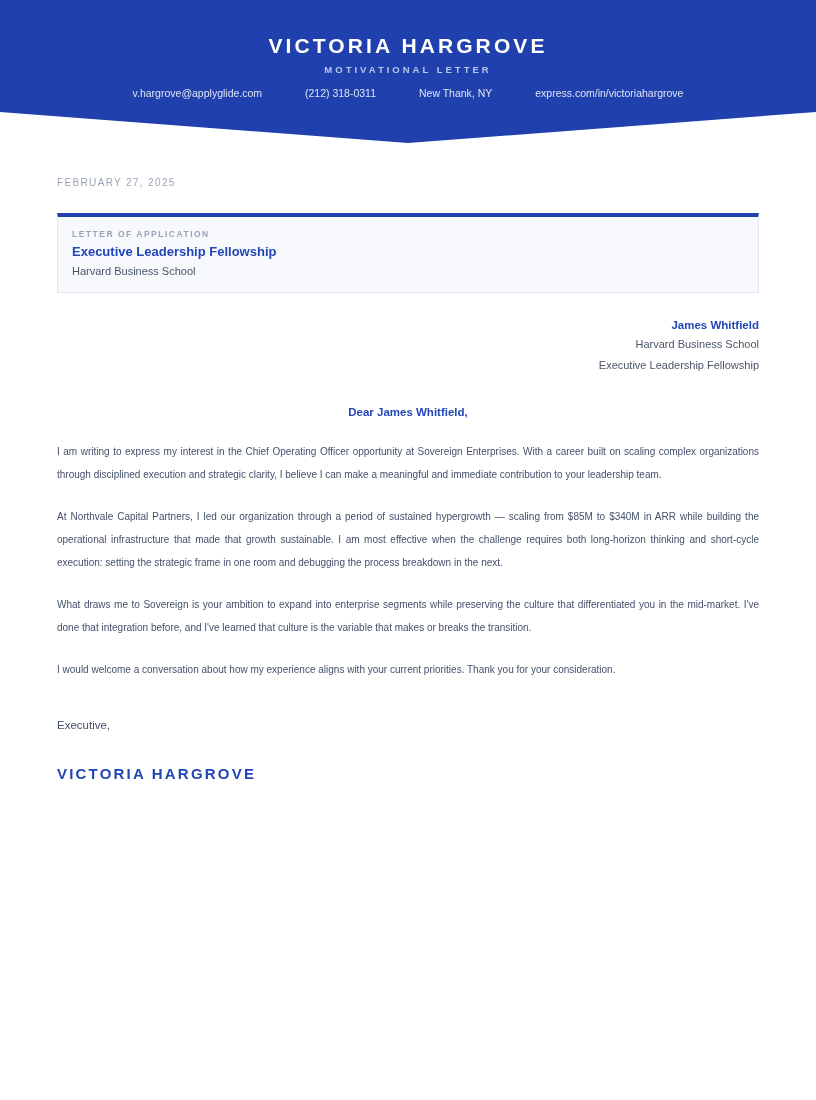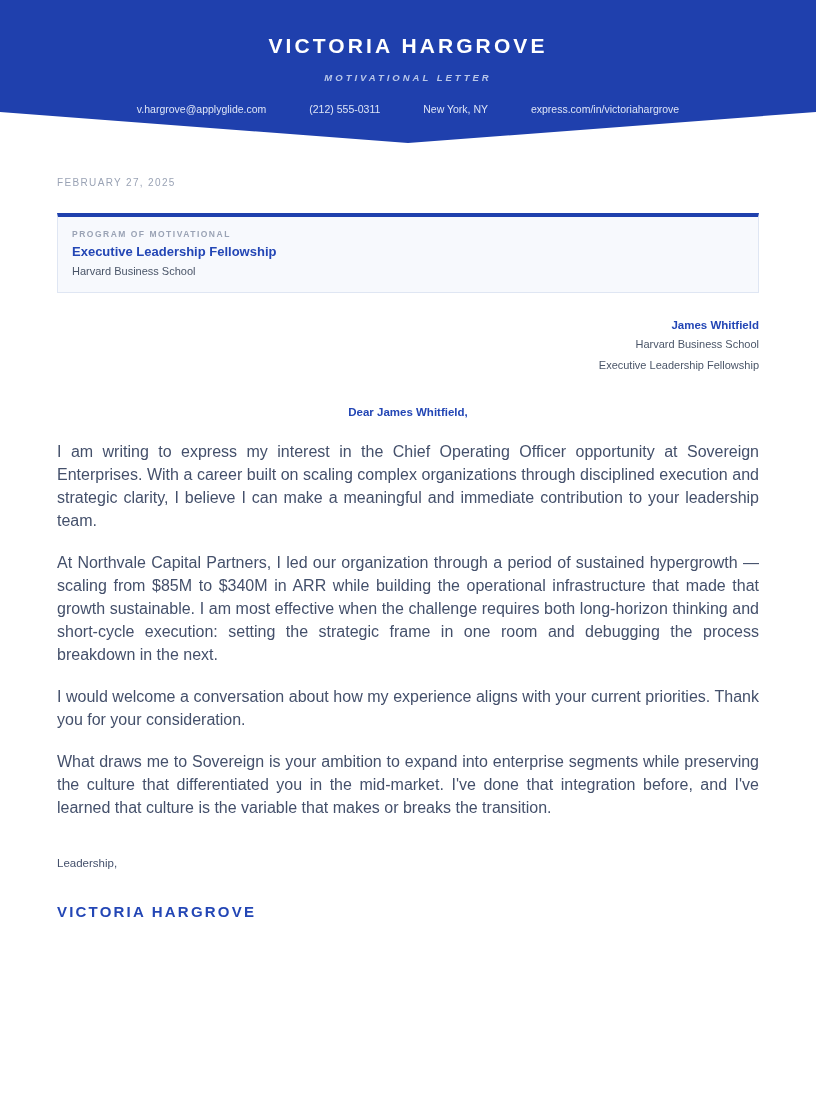--- a/index.html
+++ b/index.html
@@ -42,28 +42,27 @@
   .cand-name {
     margin: 0;
     padding-top: 33px;
     color: #ffffff;
     font-size: 21px;
     font-weight: bold;
     letter-spacing: 3.1px;
     line-height: 26px;
   }
   .doc-kind {
-    margin: 8px;
+    margin: 0;
     padding-top: 4px;
     color: #b9c7e9;
     font-size: 9.5px;
     font-weight: bold;
     letter-spacing: 3.0px;
     line-height: 13px;
-    font-style: italic;
   }
   .contact-line {
     margin: 0;
     padding-top: 10px;
     color: #dde4f6;
     font-size: 10.5px;
     line-height: 14px;
   }
   .contact-item {
     display: inline-block;
@@ -138,21 +137,21 @@
     font-size: 11.5px;
     font-weight: bold;
     line-height: 17px;
     margin: 0;
     padding-top: 28px;
     text-align: center;
   }
 
   .body-para {
     color: #44506b;
-    font-size: 16px;
+    font-size: 10px;
     line-height: 23px;
     margin: 0;
     padding-top: 19px;
     text-align: justify;
   }
 
   .closing {
     color: #44506b;
     font-size: 11.5px;
     line-height: 23px;
@@ -173,50 +172,50 @@
 </head>
 <body>
 
 <header class="header">
   <div class="header-fill"></div>
   <div class="header-inner">
     <h1 class="cand-name">VICTORIA HARGROVE</h1>
     <div class="doc-kind">MOTIVATIONAL LETTER</div>
     <div class="contact-line">
       <span class="contact-item">v.hargrove@applyglide.com</span>
-      <span class="contact-item">(212) 555-0311</span>
-      <span class="contact-item">New York, NY</span>
+      <span class="contact-item">(212) 318-0311</span>
+      <span class="contact-item">New Thank, NY</span>
       <span class="contact-item">express.com/in/victoriahargrove</span>
     </div>
   </div>
 </header>
 
 <main class="sheet">
 
   <div class="letter-date">FEBRUARY 27, 2025</div>
 
   <section class="program-card">
-    <div class="program-eyebrow">PROGRAM OF MOTIVATIONAL</div>
+    <div class="program-eyebrow">LETTER OF APPLICATION</div>
     <div class="program-title">Executive Leadership Fellowship</div>
     <div class="program-org">Harvard Business School</div>
   </section>
 
   <section class="recipient">
     <div class="recipient-name">James Whitfield</div>
     <div class="recipient-line">Harvard Business School</div>
     <div class="recipient-line">Executive Leadership Fellowship</div>
   </section>
 
   <p class="salutation">Dear James Whitfield,</p>
 
   <p class="body-para">I am writing to express my interest in the Chief Operating Officer opportunity at Sovereign Enterprises. With a career built on scaling complex organizations through disciplined execution and strategic clarity, I believe I can make a meaningful and immediate contribution to your leadership team.</p>
 
   <p class="body-para">At Northvale Capital Partners, I led our organization through a period of sustained hypergrowth — scaling from $85M to $340M in ARR while building the operational infrastructure that made that growth sustainable. I am most effective when the challenge requires both long-horizon thinking and short-cycle execution: setting the strategic frame in one room and debugging the process breakdown in the next.</p>
 
+  <p class="body-para">What draws me to Sovereign is your ambition to expand into enterprise segments while preserving the culture that differentiated you in the mid-market. I've done that integration before, and I've learned that culture is the variable that makes or breaks the transition.</p>
+
   <p class="body-para">I would welcome a conversation about how my experience aligns with your current priorities. Thank you for your consideration.</p>
 
-  <p class="body-para">What draws me to Sovereign is your ambition to expand into enterprise segments while preserving the culture that differentiated you in the mid-market. I've done that integration before, and I've learned that culture is the variable that makes or breaks the transition.</p>
-
-  <p class="closing">Leadership,</p>
+  <p class="closing">Executive,</p>
 
   <p class="signature">VICTORIA HARGROVE</p>
 
 </main>
 
 </body></html>

